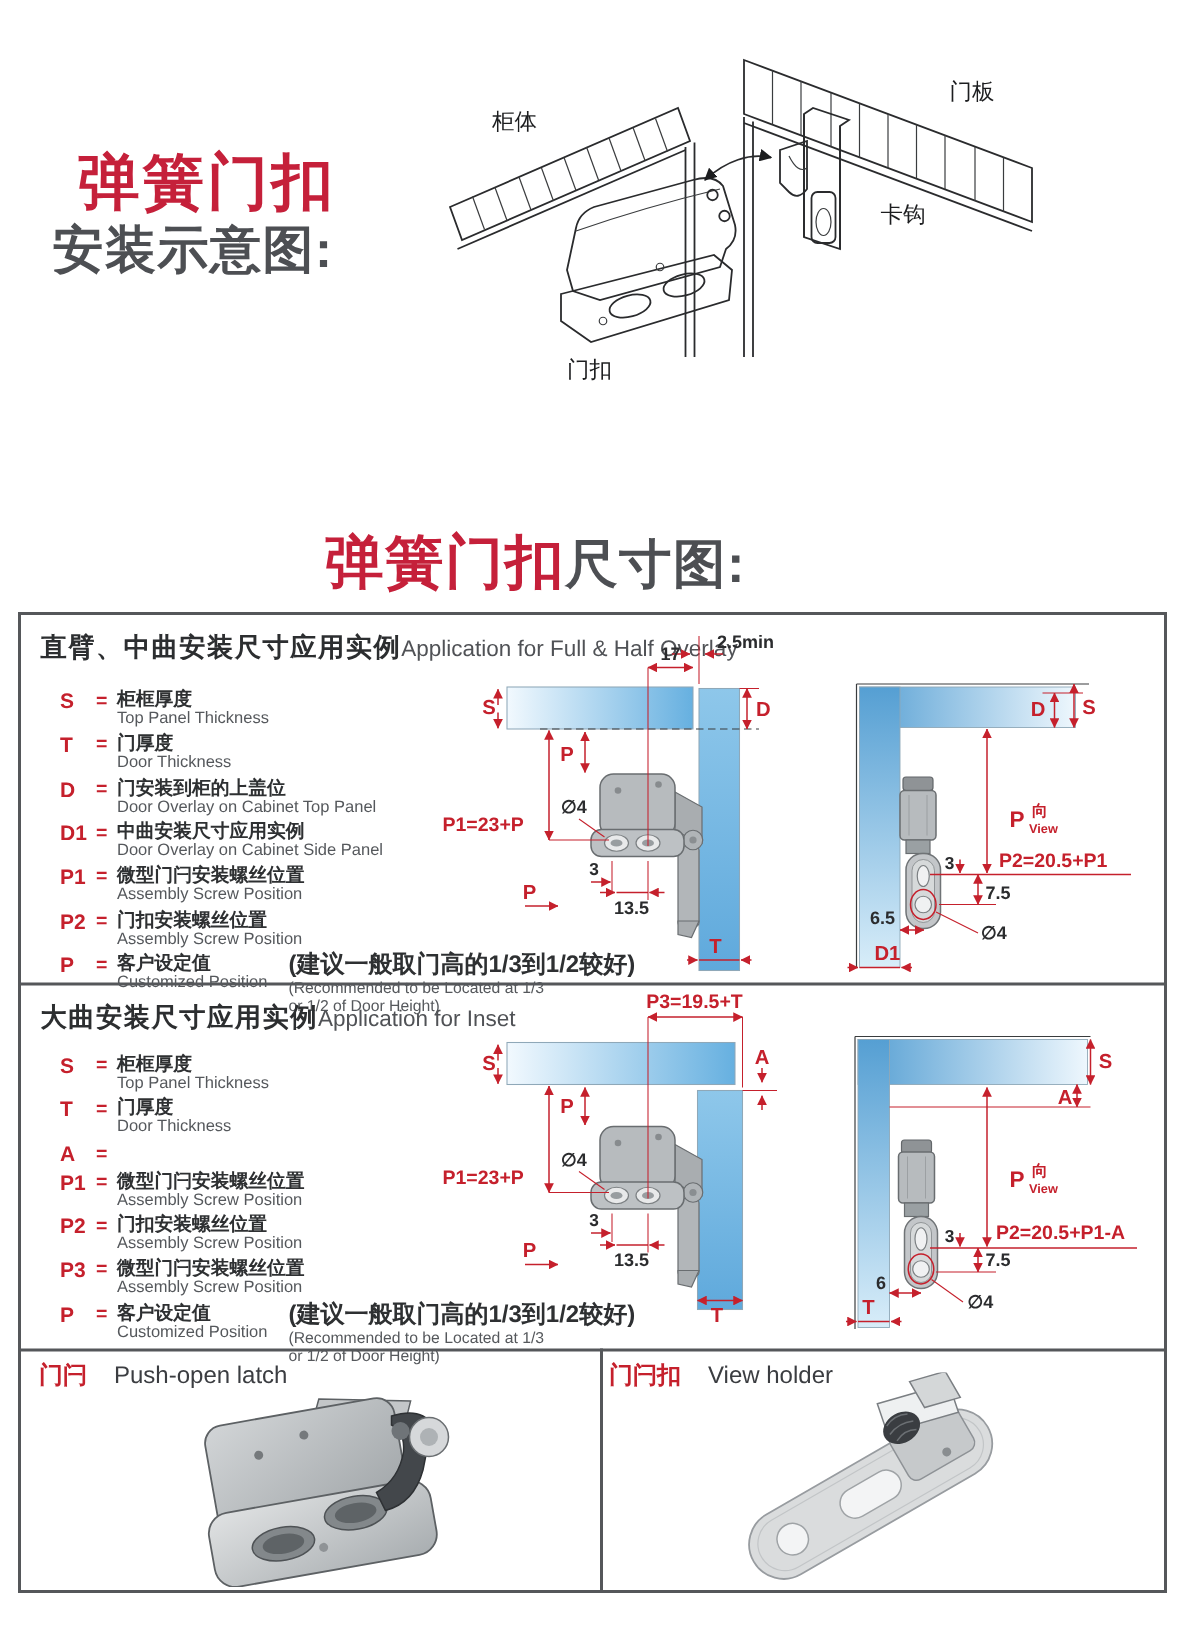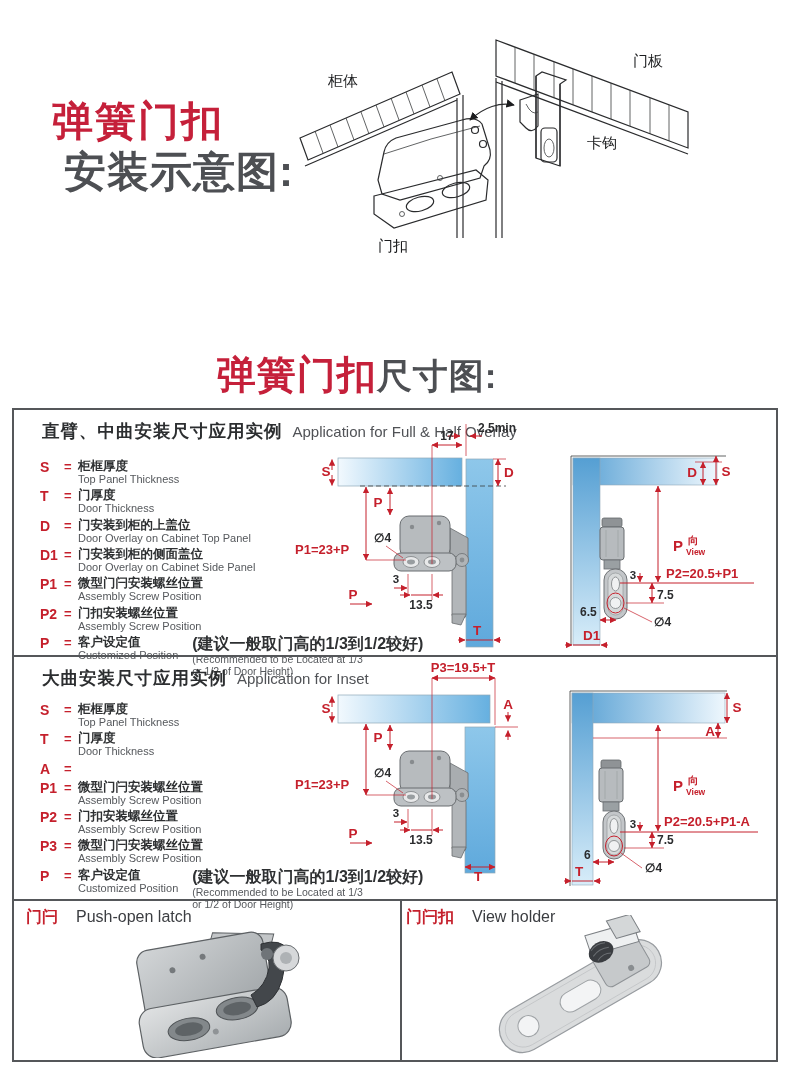--- a/index.html
+++ b/index.html
@@ -1,31 +1,31 @@
 <!DOCTYPE html>
 <html><head>
 <meta charset="utf-8">
 <style>
   html,body{margin:0;padding:0;}
   body{width:790px;height:1092px;background:#fff;position:relative;overflow:hidden;
        font-family:"Liberation Sans",sans-serif;}
   .abs{position:absolute;}
   
   .h-red{left:52px;top:94px;font-size:41px;font-weight:bold;color:#c5203a;letter-spacing:2px;}
-  .h-sub{left:64px;top:144px;font-size:42px;font-weight:bold;color:#4d4f53;letter-spacing:1px;}
+  .h-sub{left:35px;top:144px;font-size:34px;font-weight:bold;color:#4d4f53;letter-spacing:1px;}
   
   .size-title{left:0;top:348px;width:714px;text-align:center;}
   .size-title .red{font-size:39px;font-weight:bold;color:#c5203a;letter-spacing:1px;}
   .size-title .dark{font-size:35px;font-weight:bold;color:#4d4f53;letter-spacing:1px;}
   
   .frame{left:12px;top:408px;width:766px;height:654px;border:2px solid #55575a;box-sizing:border-box;}
   .hr1{left:0;top:245px;width:762px;height:2px;background:#55575a;}
   .hr2{left:0;top:489px;width:762px;height:2px;background:#55575a;}
   .vd{left:386px;top:489px;width:2px;height:161px;background:#55575a;}
-  .sec-title{display:flex;align-items:baseline;gap:10px;white-space:nowrap;margin-left:15px;}
+  .sec-title{display:flex;align-items:baseline;white-space:nowrap;}
   .sec-zh{font-size:17.5px;font-weight:bold;color:#2c2e30;letter-spacing:1px;}
   .sec-en{font-size:15px;color:#505256;}
   
   .legend{display:flex;flex-direction:column;}
   .lg-item{display:flex;align-items:flex-start;margin-bottom:3px;}
   .lg-key{width:24px;font-size:14px;font-weight:bold;color:#c5202c;flex:none;}
   .lg-eq{width:14px;font-size:13px;font-weight:bold;color:#c5202c;flex:none;}
   .lg-zh{font-size:12.5px;font-weight:bold;color:#2e3032;line-height:1.12;}
   .lg-en{font-size:11px;color:#55585c;line-height:1.12;}
   .lg-en.w2{max-width:168px;}
@@ -162,21 +162,21 @@
         <span class="lg-eq">=</span>
       <span>
           <span class="lg-zh" style="display:block">门安装到柜的上盖位</span>
           <span class="lg-en" style="display:block">Door Overlay on Cabinet Top Panel</span>
         </span>
     </div>
     <div class="lg-item">
       <span class="lg-key">D1</span>
         <span class="lg-eq">=</span>
       <span>
-          <span class="lg-zh" style="display:block">门安装到柜的侧面盖位</span>
+          <span class="lg-zh" style="display:block">中曲安装尺寸应用实例</span>
           <span class="lg-en" style="display:block">Door Overlay on Cabinet Side Panel</span>
         </span>
     </div>
     <div class="lg-item">
       <span class="lg-key">P1</span>
         <span class="lg-eq">=</span>
       <span>
           <span class="lg-zh" style="display:block">微型门闩安装螺丝位置</span>
           <span class="lg-en" style="display:block">Assembly Screw Position</span>
         </span>

